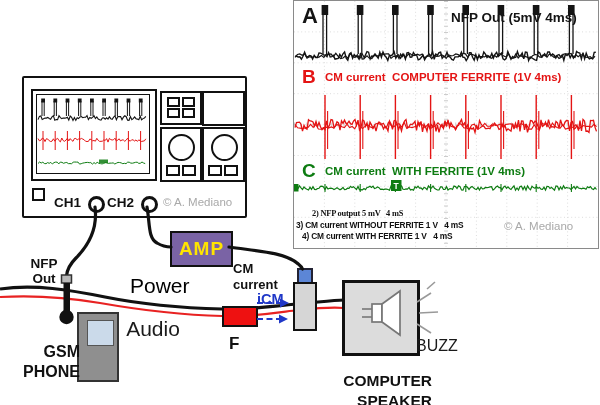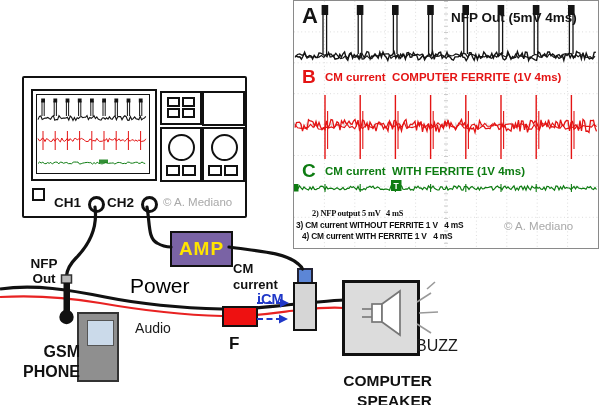--- a/index.html
+++ b/index.html
@@ -258,21 +258,21 @@
 
   <div class="abs layer5 lbl" style="left:24px;top:244px;width:40px;text-align:center;font-size:13.5px;line-height:15px;">
     <div>NFP</div>
     <div>Out</div>
   </div>
   <div class="abs layer5 lbl" style="left:8px;top:330px;width:72px;text-align:right;font-size:16px;line-height:19.5px;">
     <div>GSM</div>
     <div>PHONE</div>
   </div>
   <div class="abs layer5" style="left:130px;top:274px;font-size:21px;color:#000000;">Power</div>
-  <div class="abs layer5" style="left:120px;top:319px;width:66px;text-align:center;font-size:14px;line-height:19px;color:#1a1a1a;">
+  <div class="abs layer5" style="left:120px;top:319px;width:66px;text-align:center;font-size:21px;line-height:19px;color:#1a1a1a;">
     <div>Audio</div>
   </div>
   <div class="abs layer5 lbl" style="left:233px;top:249px;font-size:13px;line-height:15.5px;">
     <div>CM</div>
     <div>current</div>
   </div>
   <div class="abs layer5 lbl" style="left:257px;top:280px;font-size:14.5px;color:#2038c8;">iCM</div>
   <div class="abs layer5 lbl" style="left:229px;top:323px;font-size:17px;">F</div>
   <div class="abs layer5" style="left:416px;top:337px;font-size:16px;color:#1a1a1a;">BUZZ</div>
   <div class="abs layer5 lbl" style="left:316px;top:359px;width:116px;text-align:right;font-size:15.5px;line-height:20px;">

